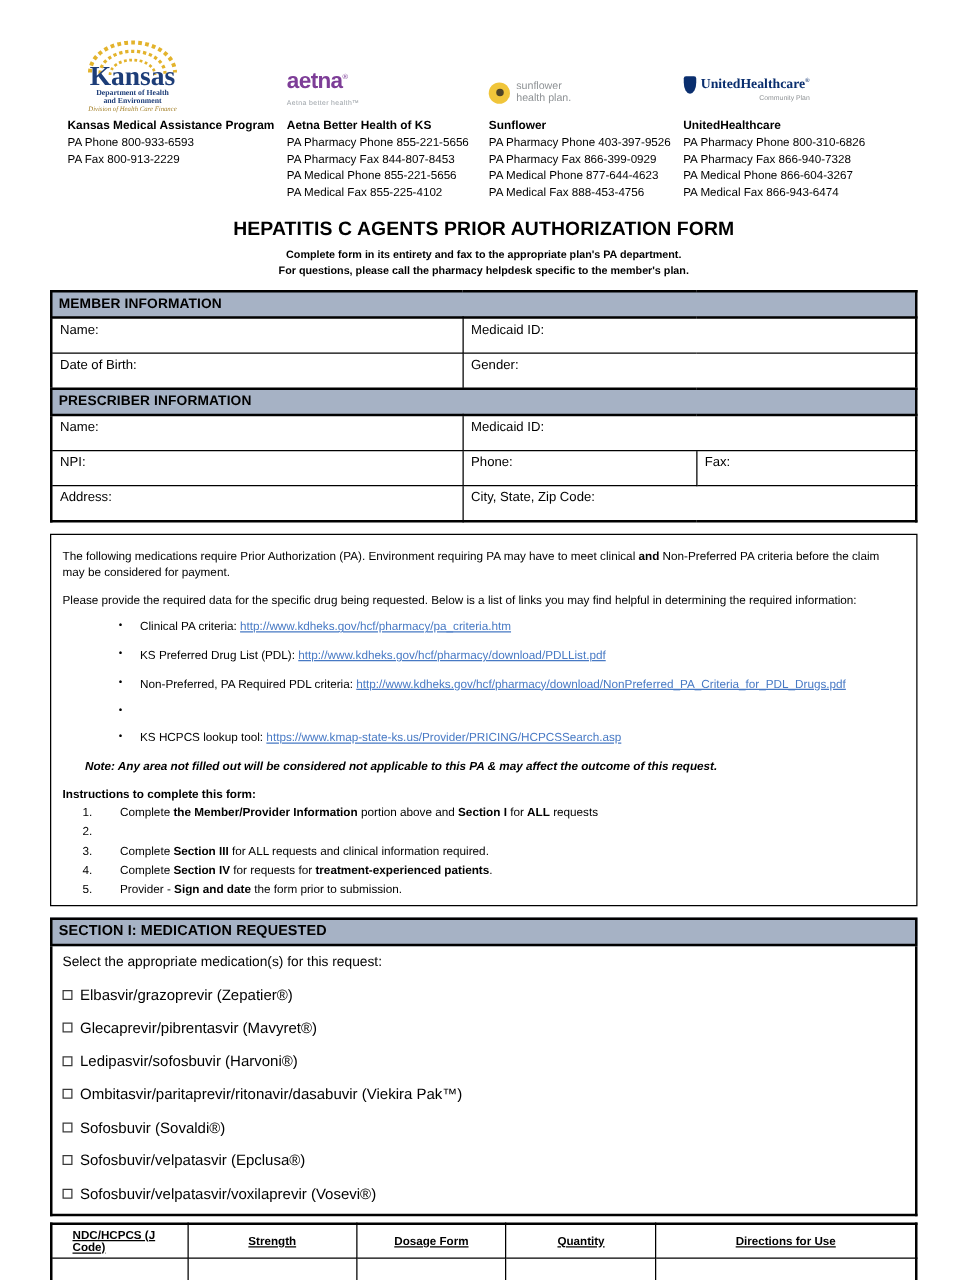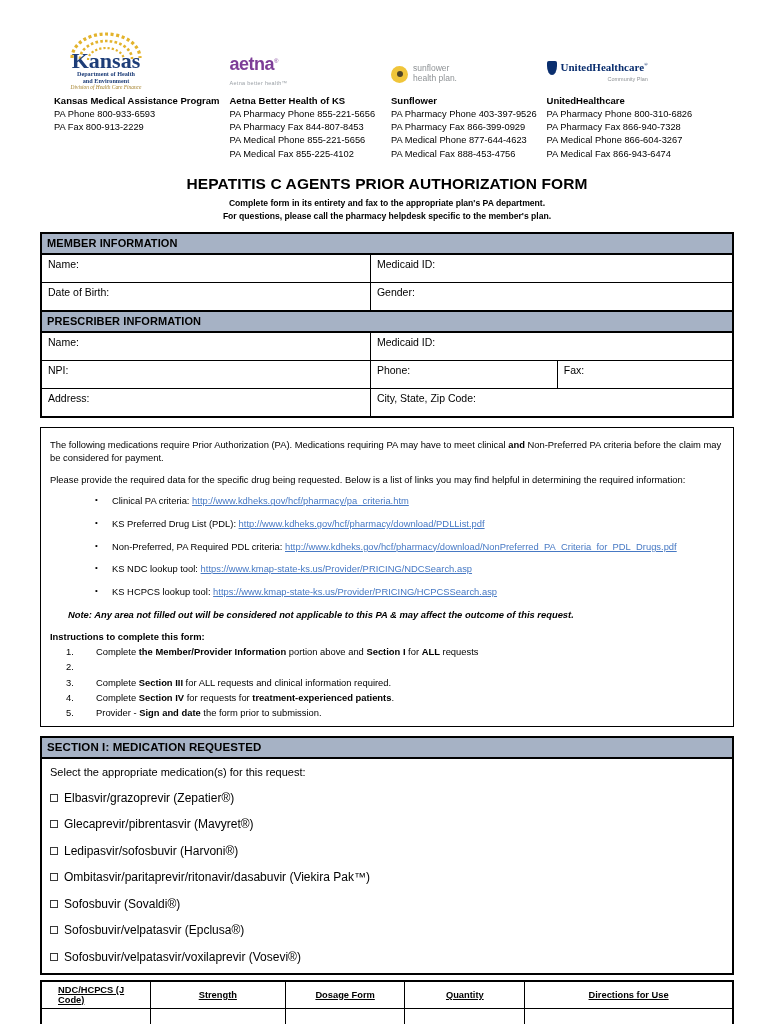--- a/index.html
+++ b/index.html
@@ -184,38 +184,37 @@
       <td>Fax:</td>
     </tr>
     <tr>
       <td>Address:</td>
       <td colspan="2">City, State, Zip Code:</td>
     </tr>
   </tbody>
     </table>
 
   <div class="notice">
-    <p><span>The following medications require Prior Authorization (PA). Medications requiring PA may have to meet clinical </span><span class="b">and</span><span> Non-Preferred PA criteria before the claim may be considered for payment.</span></p>
+    <p><span>The following medications require Prior Authorization (PA). Environment requiring PA may have to meet clinical </span><span class="b">and</span><span> Non-Preferred PA criteria before the claim may be considered for payment.</span></p>
     <p>Please provide the required data for the specific drug being requested. Below is a list of links you may find helpful in determining the required information:</p>
 
     <div class="bullet-row">
       <span class="bullet-dot">•</span>
       <span><span>Clinical PA criteria: </span><a class="link">http://www.kdheks.gov/hcf/pharmacy/pa_criteria.htm</a></span>
     </div>
     <div class="bullet-row">
       <span class="bullet-dot">•</span>
       <span><span>KS Preferred Drug List (PDL): </span><a class="link">http://www.kdheks.gov/hcf/pharmacy/download/PDLList.pdf</a></span>
     </div>
     <div class="bullet-row">
       <span class="bullet-dot">•</span>
       <span><span>Non-Preferred, PA Required PDL criteria: </span><a class="link">http://www.kdheks.gov/hcf/pharmacy/download/NonPreferred_PA_Criteria_for_PDL_Drugs.pdf</a></span>
     </div>
     <div class="bullet-row">
       <span class="bullet-dot">•</span>
-      <span><span>KS NDC lookup tool: </span><a class="link">https://www.kmap-state-ks.us/Provider/PRICING/NDCSearch.asp</a></span>
     </div>
     <div class="bullet-row">
       <span class="bullet-dot">•</span>
       <span><span>KS HCPCS lookup tool: </span><a class="link">https://www.kmap-state-ks.us/Provider/PRICING/HCPCSSearch.asp</a></span>
     </div>
 
     <div class="note">Note: Any area not filled out will be considered not applicable to this PA &amp; may affect the outcome of this request.</div>
 
     <div class="ins-title">Instructions to complete this form:</div>
     <div class="ins-row">

